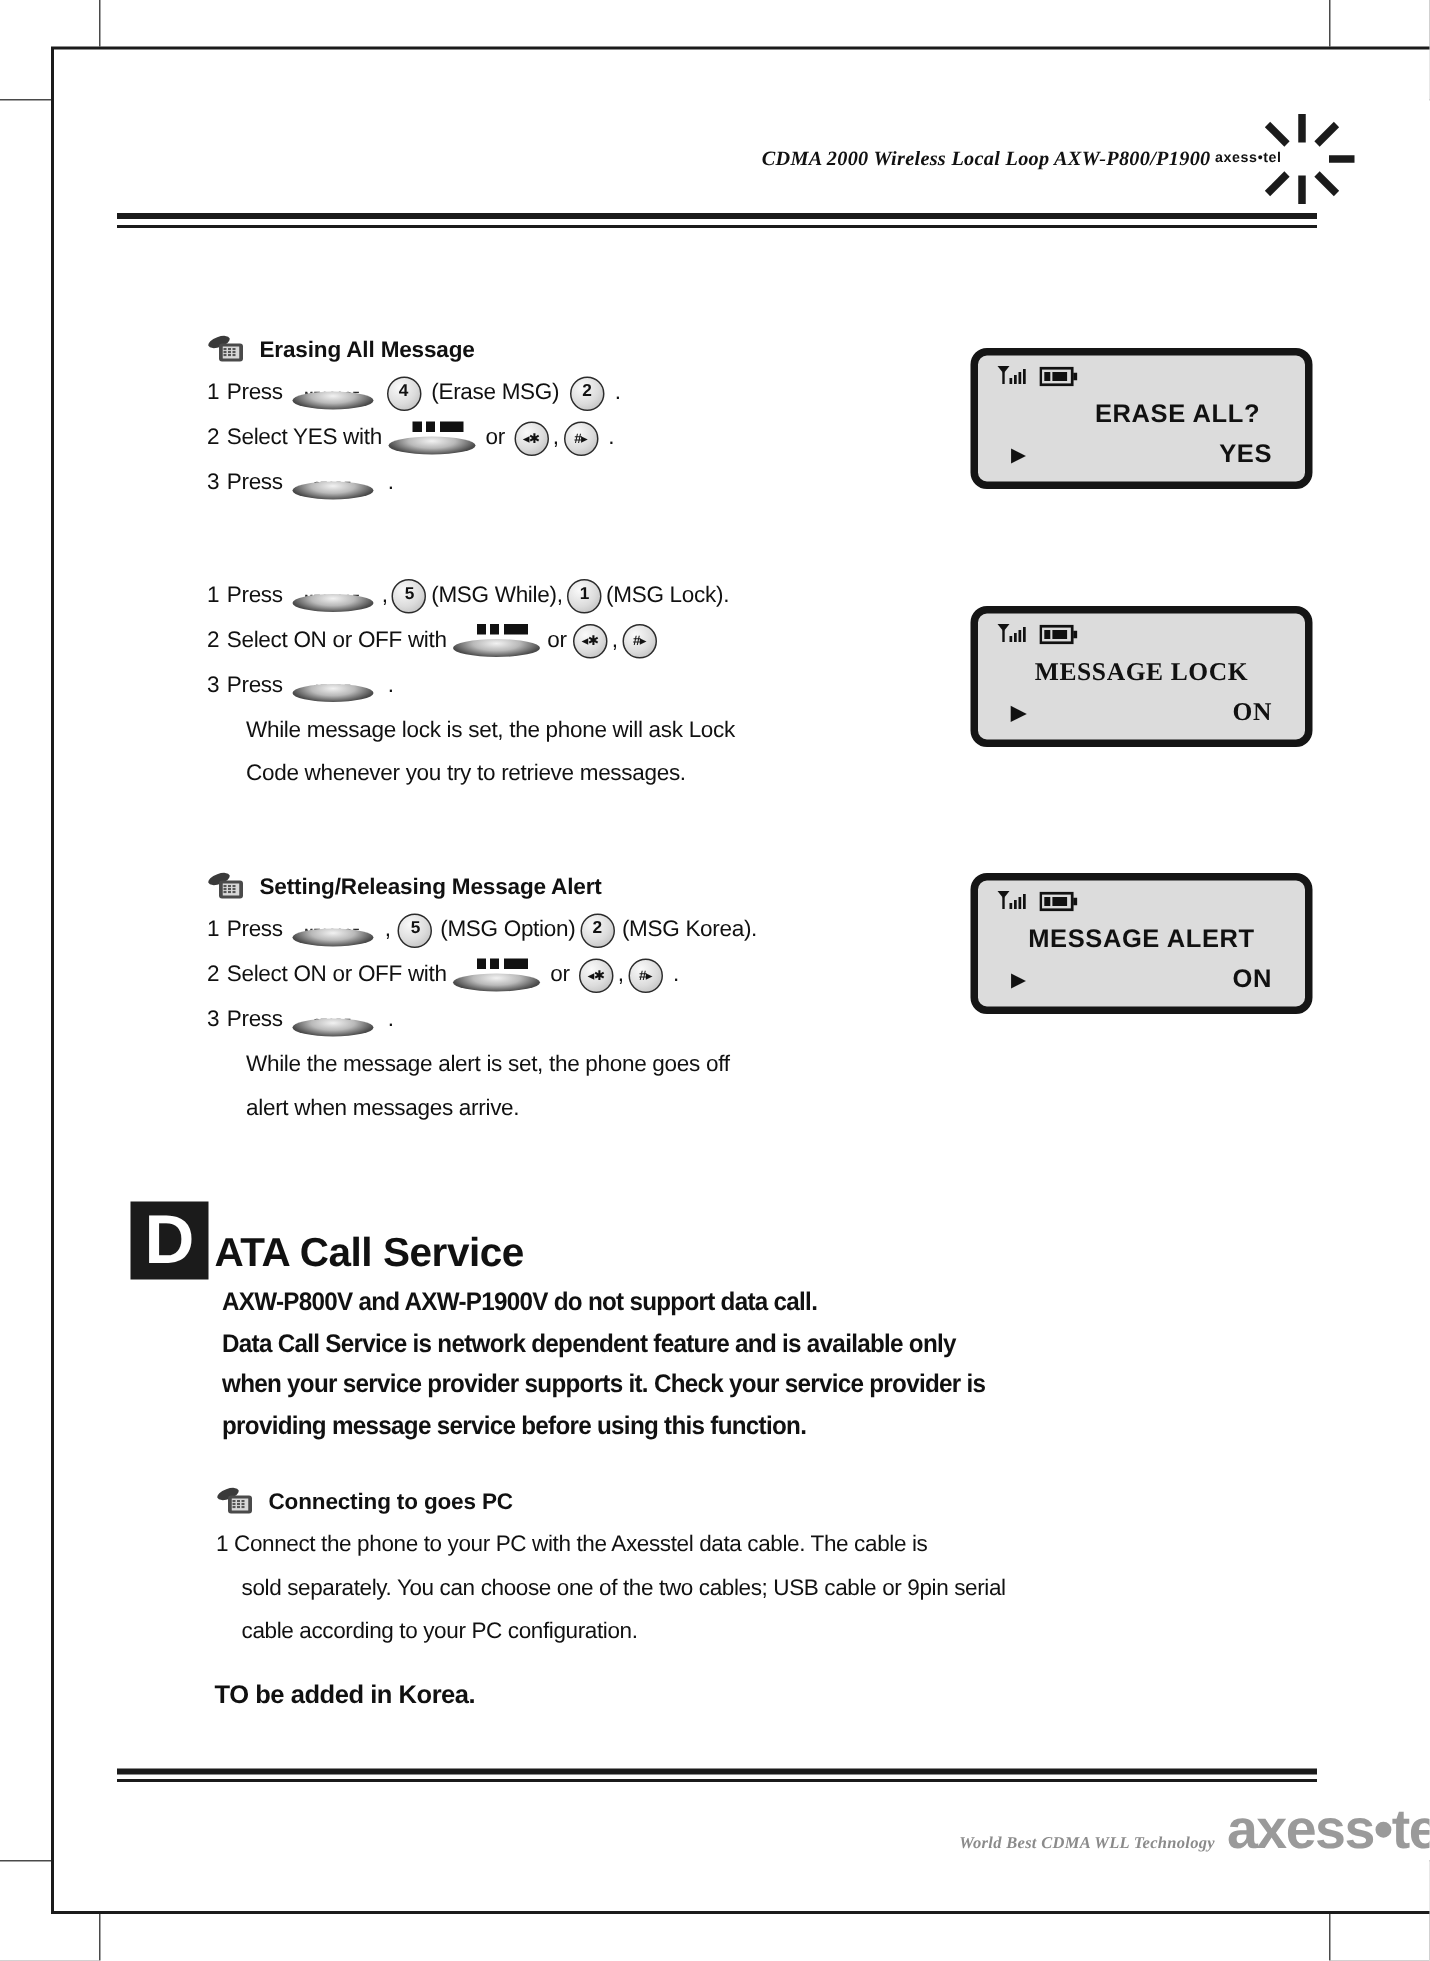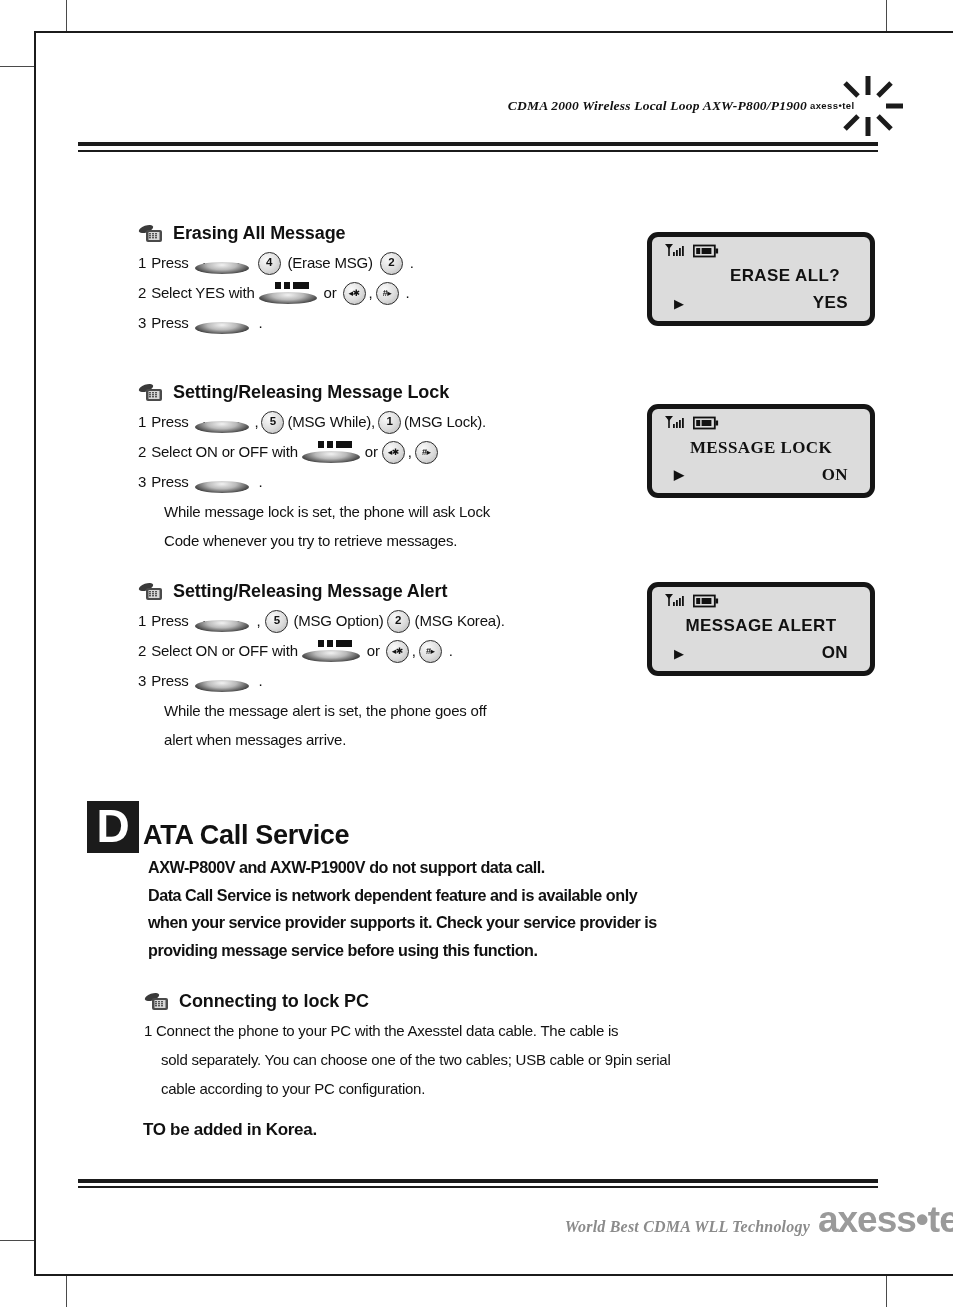--- a/index.html
+++ b/index.html
@@ -28,29 +28,29 @@
   .hdr-logo .lg-txt{position:absolute;left:-22px;top:25px;font-size:9.5px;
                     font-weight:bold;letter-spacing:.4px;color:#111;white-space:nowrap;}
   .hdr-rule-thick{position:absolute;left:42px;top:109px;width:800px;height:4px;background:#1b1b1b;}
   .hdr-rule-thin{position:absolute;left:42px;top:117px;width:800px;height:1.5px;background:#1b1b1b;}
 
   
   .ftr-rule-thick{position:absolute;left:42px;top:1146px;width:800px;height:3.5px;background:#1b1b1b;}
   .ftr-rule-thin{position:absolute;left:42px;top:1153px;width:800px;height:1.5px;background:#1b1b1b;}
   .ftr-row{position:absolute;right:16px;top:1168px;display:flex;align-items:baseline;gap:8px;}
   .ftr-tag{font-family:"Liberation Serif","DejaVu Serif",serif;font-style:italic;
-           font-weight:bold;font-size:16px;color:#8b8b8b;letter-spacing:.2px;}
+           font-weight:bold;font-size:11px;color:#8b8b8b;letter-spacing:.2px;}
   .ftr-logo{font-size:37px;font-weight:bold;color:#9a9a9a;letter-spacing:-1px;line-height:1;}
 
   
   .content{position:absolute;left:0;top:0;width:884px;height:1245px;}
 
   .sec{position:absolute;}
   .sec-head{display:flex;align-items:center;gap:9px;margin-bottom:4px;}
-  .sec-title{font-size:18px;font-weight:bold;letter-spacing:-.1px;}
+  .sec-title{font-size:15px;font-weight:bold;letter-spacing:-.1px;}
   .phone-ico{width:26px;height:20px;flex:0 0 auto;}
 
   .step{display:flex;align-items:center;font-size:15px;line-height:30px;
          white-space:nowrap;letter-spacing:-.2px;}
   .step .num{margin-right:5px;}
   .note{font-size:15px;line-height:29px;white-space:nowrap;letter-spacing:-.2px;
         margin-left:26px;}
 
   
   .okey{position:relative;display:inline-block;vertical-align:middle;
@@ -185,39 +185,20 @@
         <span>Press</span>
         <span class="okey">
           <span class="cap">STORE</span>
           <span class="body"></span>
         </span>
         <span style="margin-left:4px">.</span>
       </div>
     </div>
 
     <div class="sec" style="left:102px;top:349px;">
-      <div class="sec-head">
-        <svg class="phone-ico" viewBox="0 0 26 20">
-          <ellipse cx="8" cy="5" rx="7.5" ry="3.4" fill="#3a3a3a" transform="rotate(-20 8 5)"></ellipse>
-          <rect x="8" y="6" width="16" height="12" rx="2" fill="#4a4a4a"></rect>
-          <rect x="10.5" y="8" width="11" height="8" fill="#d8d8d8"></rect>
-          <g fill="#555">
-            <rect x="11" y="9" width="2" height="1.4"></rect>
-              <rect x="14" y="9" width="2" height="1.4"></rect>
-              <rect x="17" y="9" width="2" height="1.4"></rect>
-            <rect x="11" y="11" width="2" height="1.4"></rect>
-              <rect x="14" y="11" width="2" height="1.4"></rect>
-              <rect x="17" y="11" width="2" height="1.4"></rect>
-            <rect x="11" y="13" width="2" height="1.4"></rect>
-              <rect x="14" y="13" width="2" height="1.4"></rect>
-              <rect x="17" y="13" width="2" height="1.4"></rect>
-          </g>
-        </svg>
-        <span class="sec-title">Setting/Releasing Message Lock</span>
-      </div>
 
       <div class="step">
         <span class="num">1</span>
         <span>Press</span>
         <span class="okey">
           <span class="cap">MESSAGE</span>
           <span class="body"></span>
         </span>
         <span>,</span>
         <span class="rkey">5</span>
@@ -411,21 +392,21 @@
               <rect x="14" y="9" width="2" height="1.4"></rect>
               <rect x="17" y="9" width="2" height="1.4"></rect>
             <rect x="11" y="11" width="2" height="1.4"></rect>
               <rect x="14" y="11" width="2" height="1.4"></rect>
               <rect x="17" y="11" width="2" height="1.4"></rect>
             <rect x="11" y="13" width="2" height="1.4"></rect>
               <rect x="14" y="13" width="2" height="1.4"></rect>
               <rect x="17" y="13" width="2" height="1.4"></rect>
           </g>
         </svg>
-        <span class="sec-title">Connecting to lock PC</span>
+        <span class="sec-title">Connecting to goes PC</span>
       </div>
       <div class="pcbody">
         <div>1 Connect the phone to your PC with the Axesstel data cable.  The cable is</div>
         <div class="ind">sold separately. You can choose one of the two cables; USB cable or 9pin serial</div>
         <div class="ind">cable according to your PC configuration.</div>
       </div>
     </div>
 
     <div class="korea">TO be added in Korea.</div>
   </div>

